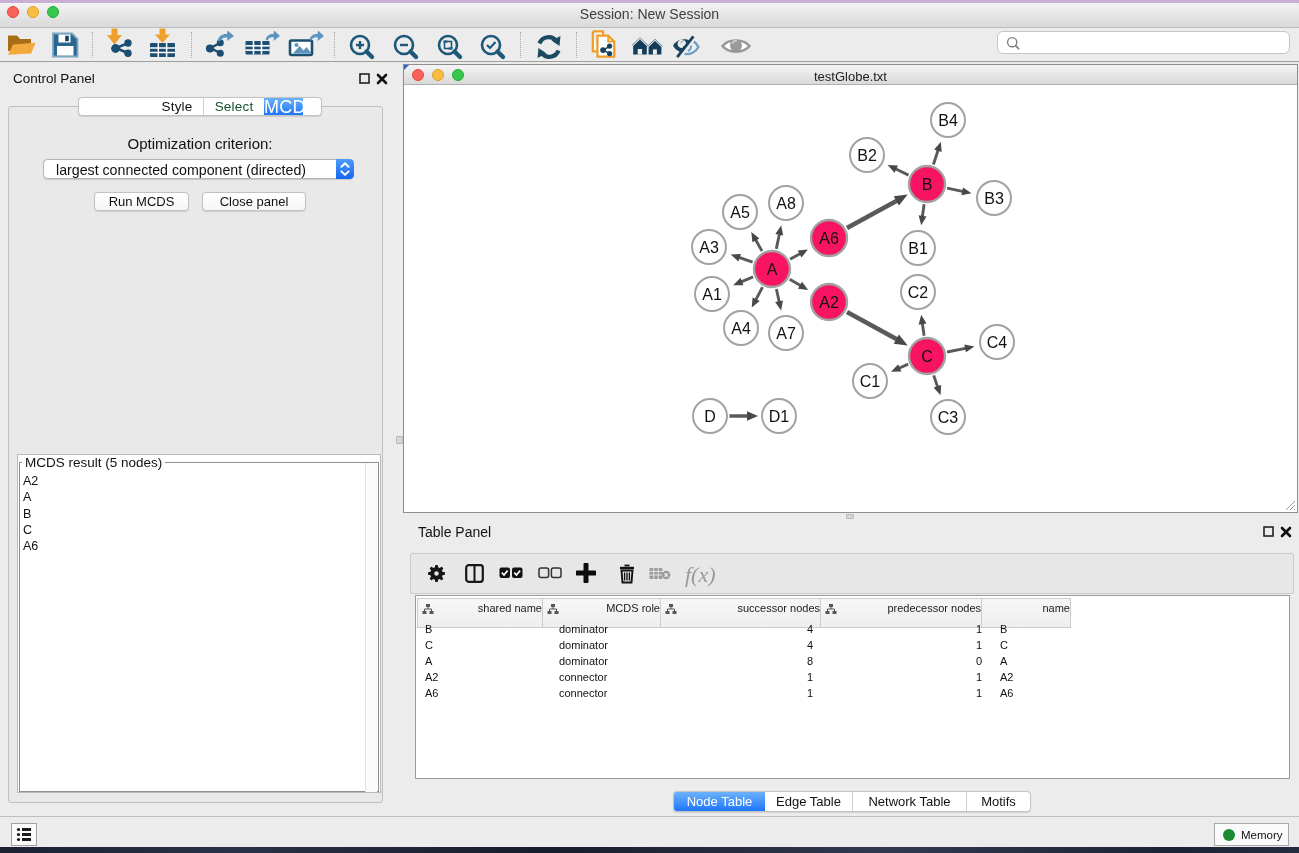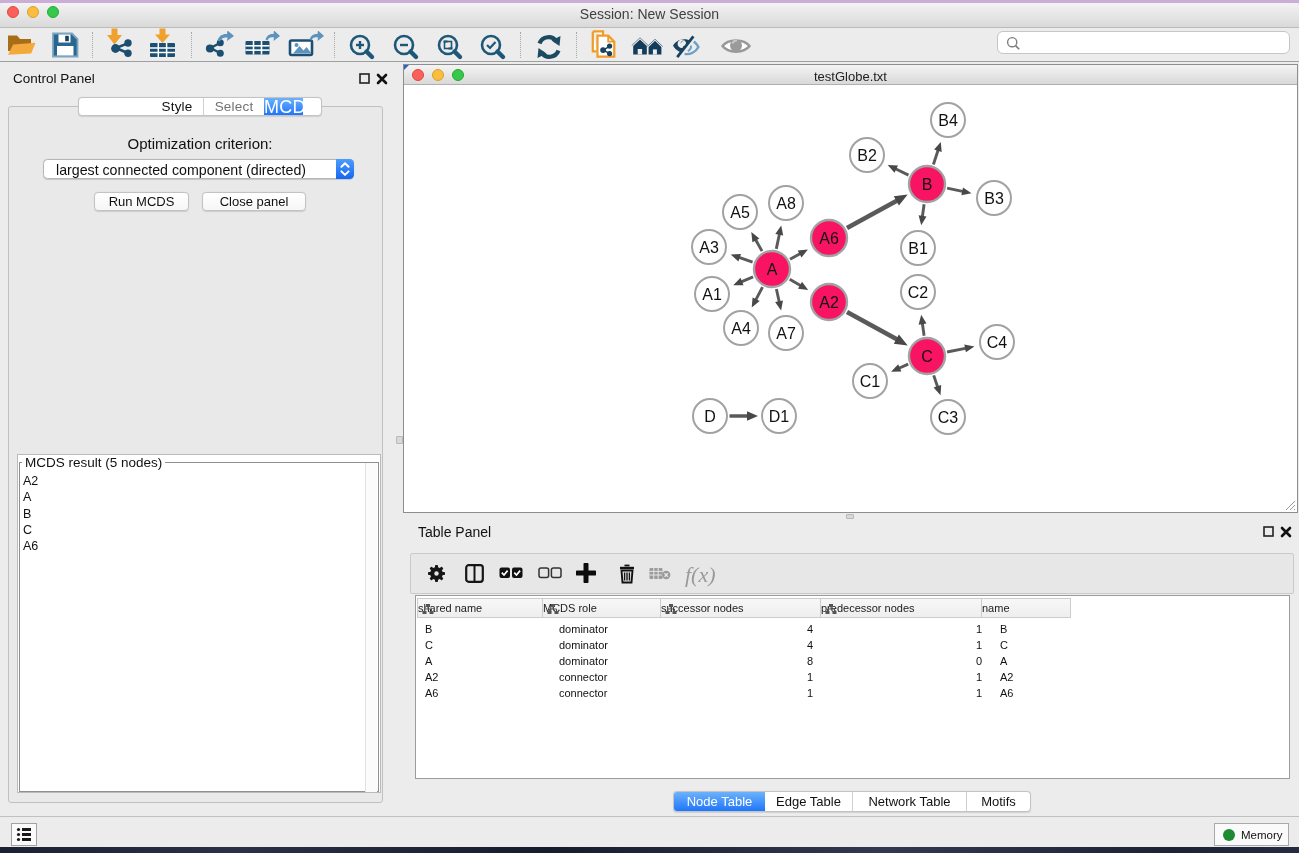--- a/index.html
+++ b/index.html
@@ -193,21 +193,21 @@
     </svg>
   <svg class="abs" style="left:376px;top:11px" width="12" height="12" viewBox="0 0 12 12">
       <path d="M2 2 L10 10 M10 2 L2 10" stroke="#111" stroke-width="2.6" stroke-linecap="round"></path>
     </svg>
 
   <div class="abs" style="left:8px;top:44px;width:375px;height:697px;background:#e9e9e9;border:1px solid #c0c0c0;border-radius:3px;"></div>
 
   <div class="abs" style="left:78px;top:35px;width:244px;height:19px;display:flex;border:1px solid #c3c3c3;border-radius:4px;background:#fff;box-shadow:0 0.5px 1px rgba(0,0,0,.12);overflow:hidden;">
     <div style="width:72px;border-right:1px solid #d0d0d0;text-align:center;font-size:13.5px;letter-spacing:0.2px;line-height:18px;color:#111;margin-top:47px;">Network</div>
     <div style="width:53px;border-right:1px solid #d0d0d0;text-align:center;font-size:13.5px;letter-spacing:0.2px;line-height:18px;color:#111;">Style</div>
-    <div style="width:60px;text-align:center;font-size:13.5px;letter-spacing:0.2px;line-height:18px;color:#737373;">Select</div>
+    <div style="width:60px;text-align:center;font-size:13.5px;letter-spacing:0.2px;line-height:18px;color:#14532d;">Select</div>
     <div style="width:39px;text-align:center;font-size:18px;letter-spacing:0.2px;line-height:18px;color:#fff;background:linear-gradient(#6cb2fc,#1f76f9);">MCDS</div>
   </div>
 
   <div class="abs" style="left:0;top:73px;width:400px;text-align:center;font-size:15px;color:#111;">Optimization criterion:</div>
 
   <div class="abs" style="left:43px;top:97px;width:311px;height:20px;background:#fff;border:1px solid #b6b6b6;border-radius:4.5px;box-shadow:0 0.5px 1px rgba(0,0,0,.15);">
     <div class="abs" style="left:12px;top:2px;font-size:14.2px;color:#111;">largest connected component (directed)</div>
     <div class="abs" style="right:-1px;top:-1px;width:18px;height:20px;background:linear-gradient(#4f9cfb,#1566f2);border-radius:0 4.5px 4.5px 0;">
       <svg width="18" height="20" viewBox="0 0 18 20">
           <path d="M5.4 7.8 L9 4.3 L12.6 7.8" stroke="#fff" stroke-width="2" fill="none" stroke-linecap="round" stroke-linejoin="round"></path>
@@ -398,21 +398,21 @@
  <path d="M15.5 6.3 l3.4 3.4 M18.9 6.3 l-3.4 3.4" stroke="#e7e7e7" stroke-width="1.3"></path>
 </svg>
 
 <div style="position:absolute;left:274px;top:8px;font-family:'Liberation Serif',serif;font-style:italic;font-size:22px;color:#9a9a9a;">f(x)</div>
 
   </div>
 
   <div class="abs" style="left:12px;top:75px;width:875px;height:184px;background:#fff;border:1px solid #9c9c9c;">
     <div id="thead" class="abs" style="left:0px;top:2px;height:20px;font-size:11px;color:#111;">
 <style>
-.hc { position:absolute; top:0; height:20px; background:linear-gradient(#f7f7f7,#eeeeee); border:1px solid #cccccc; border-left:none; text-align:left; line-height:19px; color:#1a1a1a; }
+.hc { position:absolute; top:0; height:30px; background:linear-gradient(#f7f7f7,#eeeeee); border:1px solid #cccccc; border-left:none; text-align:right; line-height:19px; color:#1a1a1a; }
 .hic { position:absolute; left:4px; top:4px; }
 </style>
 <div class="hc" style="left:1px;width:126px;border-left:1px solid #ccc;"><svg class="hic" width="12" height="12" viewBox="0 0 12 12">
             <g fill="#555">
               <rect x="4" y="1" width="4" height="3"></rect>
               <rect x="0.5" y="8" width="4" height="3"></rect>
               <rect x="7.5" y="8" width="4" height="3"></rect>
             </g>
             <path d="M6 4 v2 M2.5 8 V6 H9.5 V8" stroke="#555" fill="none" stroke-width="1"></path>
           </svg>shared name</div>

